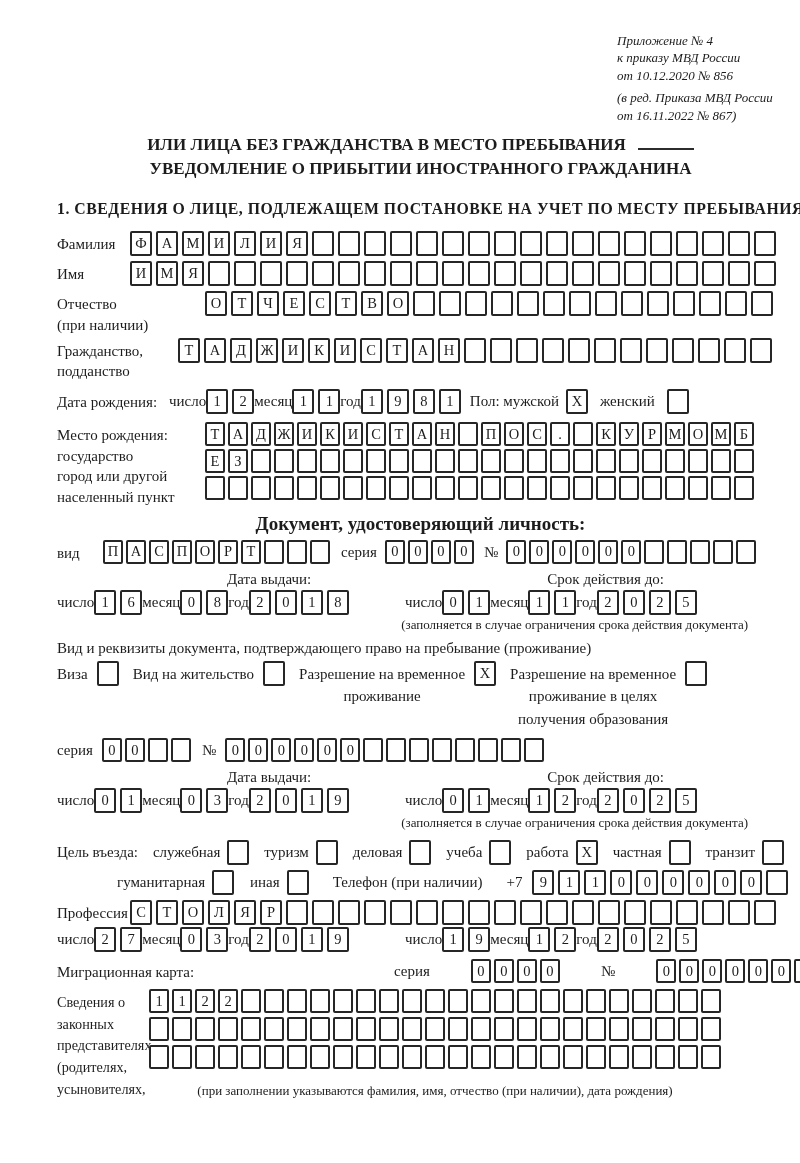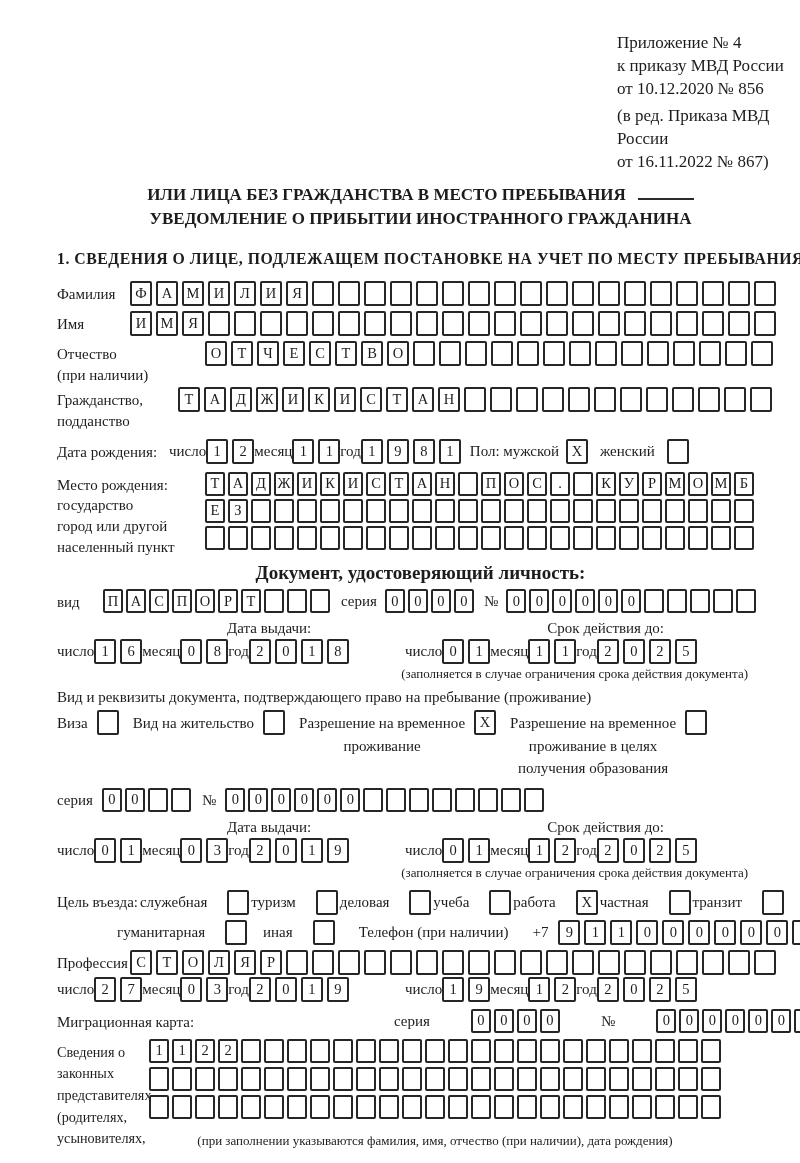--- a/index.html
+++ b/index.html
@@ -2,21 +2,21 @@
 <html><head>
 <meta charset="utf-8">
 <style>
   *{box-sizing:border-box;margin:0;padding:0}
   html,body{background:#ffffff}
   body{width:800px;height:1163px;overflow:hidden;color:#1c1c1c;
        font-family:"Liberation Serif","DejaVu Serif",serif;font-size:15px;}
   .page{width:800px;height:1163px;padding:32px 16px 0 57px;position:relative;background:#fff;}
 
   
-  .hdr{margin-left:560px;font-size:17px;line-height:1.34;}
+  .hdr{margin-left:560px;font-size:13px;line-height:1.34;font-style:italic;}
   .hdr .gap{margin-top:5px}
   .forma{text-align:right;padding-right:22px;font-weight:bold;font-size:15px;letter-spacing:.5px;margin-top:15px;}
   .title{text-align:center;font-weight:bold;font-size:17px;line-height:1.42;margin-top:9px;}
   .blank-line{display:inline-block;width:56px;height:4px;border-bottom:2.5px solid #2c2c2c;margin-left:12px;}
   .sect{font-weight:bold;font-size:15.8px;letter-spacing:.5px;margin-top:19px;white-space:nowrap;}
 
   
   .frow{display:flex;align-items:flex-start;margin-top:5px;}
   .flabel{flex:none;font-size:15px;line-height:1.38;padding-top:3px;}
   .lbl{font-size:15px;padding-top:4px;white-space:nowrap;}
@@ -36,21 +36,21 @@
   .b{font-weight:bold;}
 
   
   .opts{display:flex;align-items:flex-start;margin-top:4px;gap:14px;}
   .opt{display:flex;align-items:flex-start;gap:9px;}
   .optlbl{font-size:15px;line-height:1.5;padding-top:2px;}
   .opt .ctr{text-align:center;}
 
   
   .purpose{display:flex;justify-content:space-between;align-items:flex-start;margin-top:9px;}
-  .pitem{display:flex;align-items:flex-start;gap:20px;}
+  .pitem{display:flex;align-items:flex-start;gap:7px;}
   .purpose2{display:flex;align-items:flex-start;gap:10px;margin-left:60px;margin-top:5px;}
 
   
   .reps{display:flex;margin-top:6px;}
   .reps .flabel{width:92px;font-size:14.2px;line-height:1.52;}
   .reps-right{display:flex;flex-direction:column;gap:4px;}
 </style>
 </head>
 <body>
 

